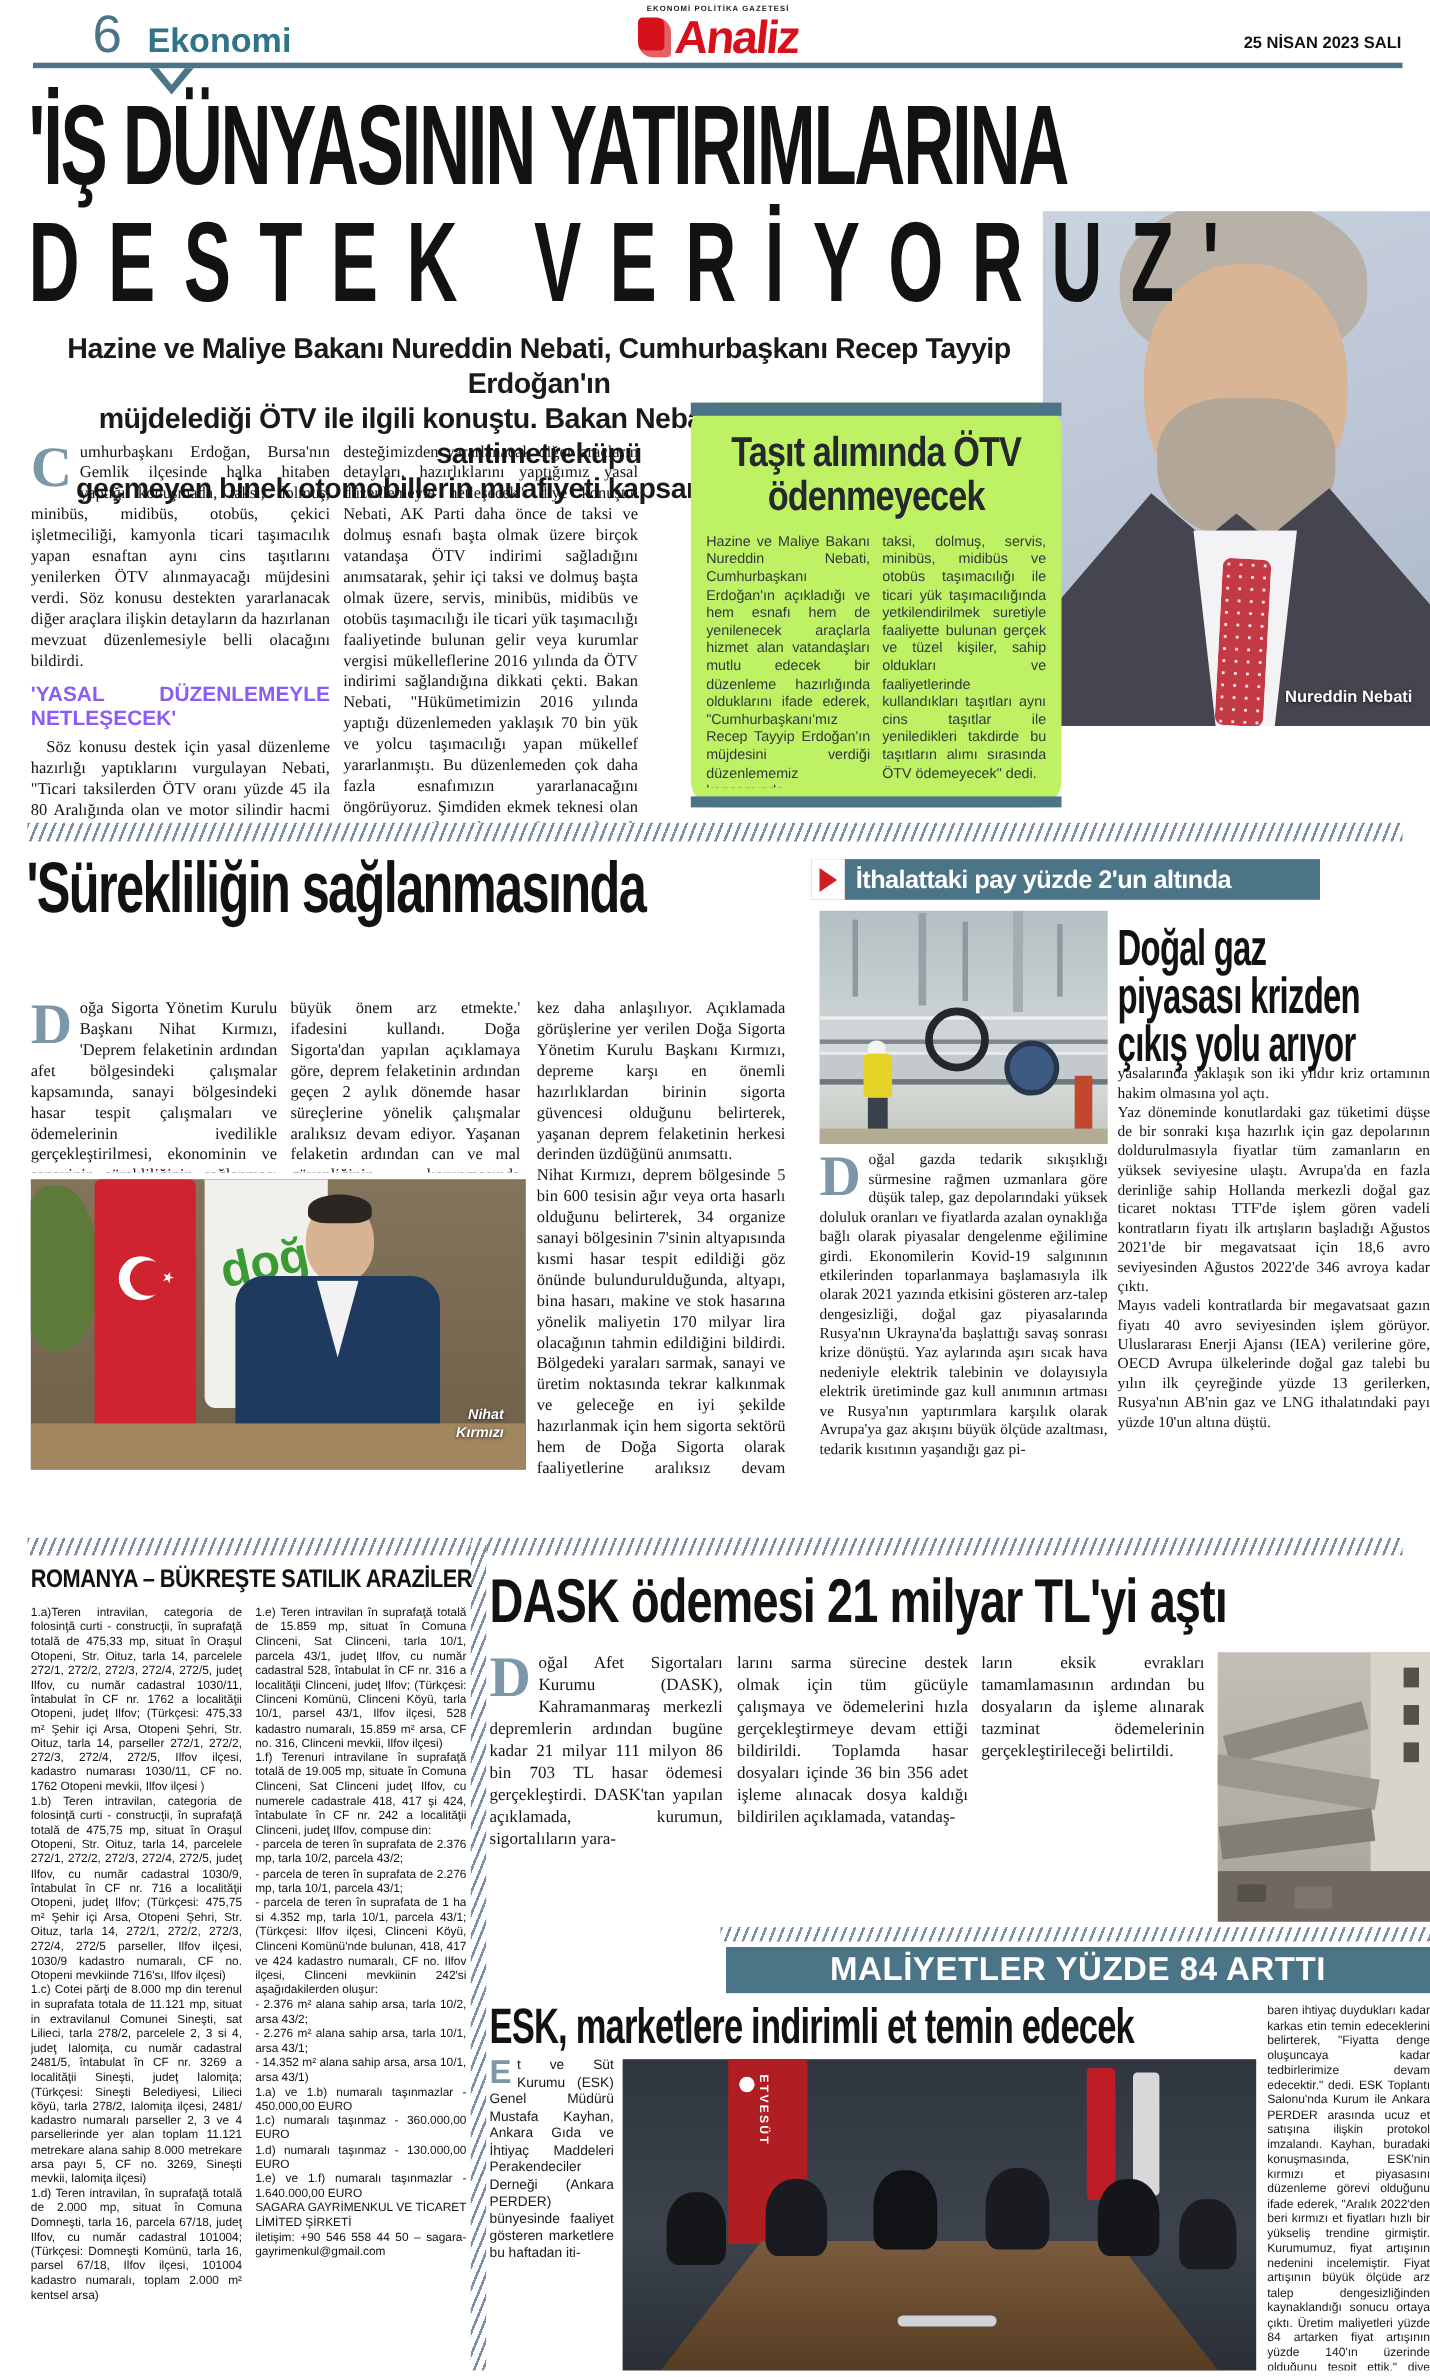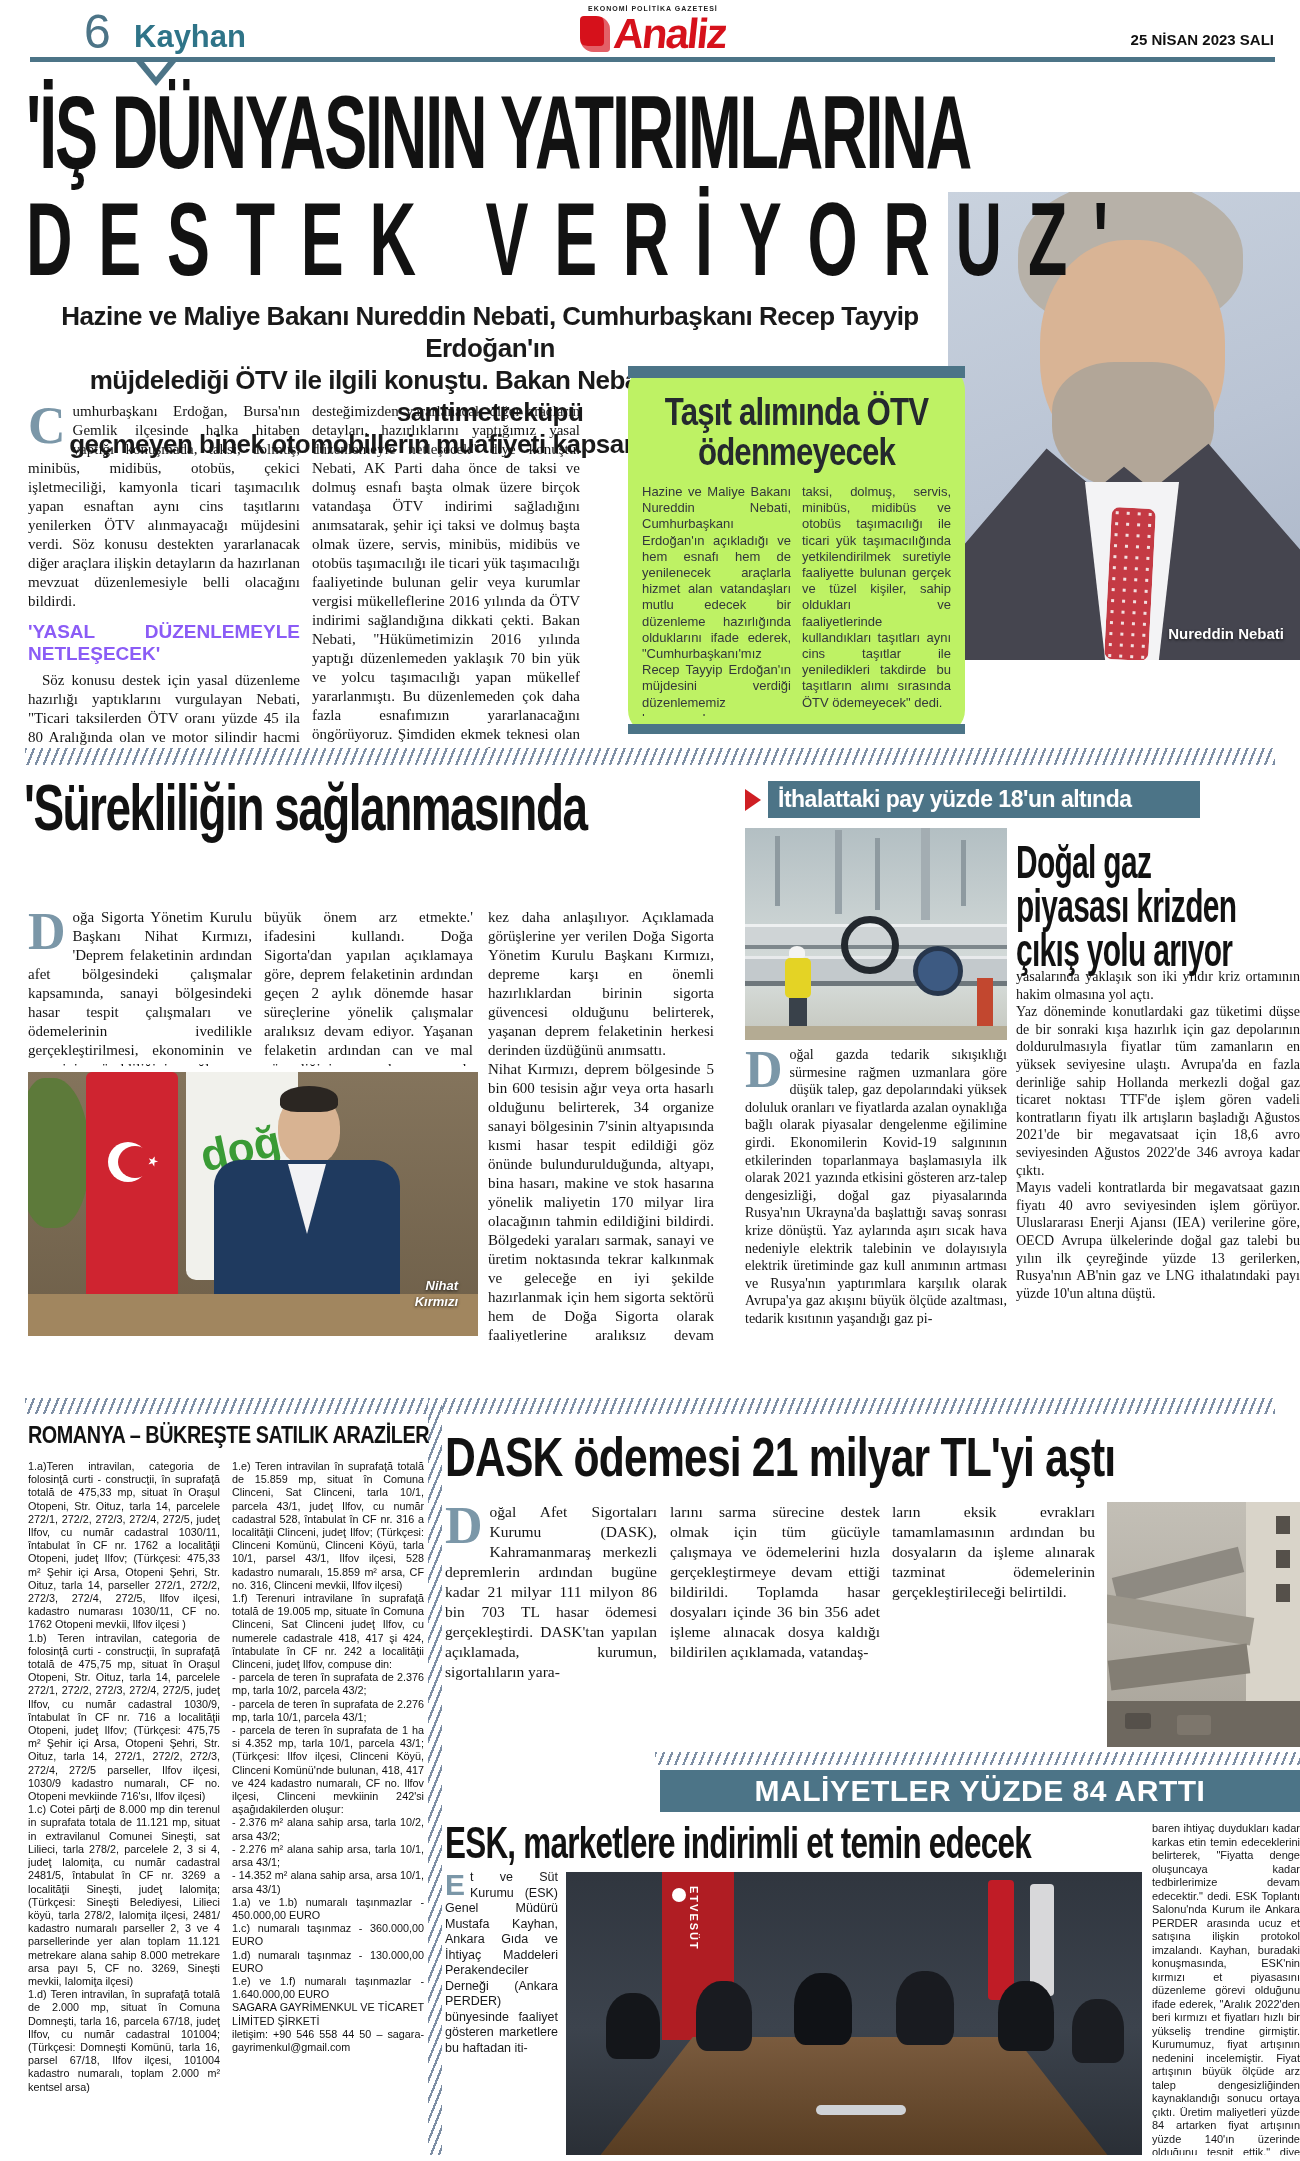--- a/index.html
+++ b/index.html
@@ -19,21 +19,21 @@
            text-shadow:0 1px 3px rgba(0,0,0,.75);text-align:right;}
   .photo{overflow:hidden;}
   .teal{background:#4c7487;}
 </style>
 </head>
 <body>
 
 <div id="page">
 
   <div class="abs" style="left:84px;top:8px;font:400 48px/48px 'Liberation Sans',sans-serif;color:#4c7487;">6</div>
-  <div class="abs" style="left:134px;top:20px;font:600 31px/34px 'Liberation Sans',sans-serif;color:#2f7488;">Kayhan</div>
+  <div class="abs" style="left:134px;top:20px;font:600 31px/34px 'Liberation Sans',sans-serif;color:#2f7488;">Ekonomi</div>
 
   <div class="abs" style="left:548px;top:4px;width:210px;text-align:center;">
     <div style="font:700 7px/9px 'Liberation Sans',sans-serif;color:#222;letter-spacing:1px;margin-left:40px;text-align:left;">EKONOMİ POLİTİKA GAZETESİ</div>
     <div style="display:flex;align-items:center;justify-content:center;gap:4px;">
       <span class="abs" style="position:static;display:inline-block;width:30px;height:36px;background:#d6111b;border-radius:4px 14px 4px 14px;box-shadow:inset -6px -6px 0 #ffffff55;"></span>
       <span style="font:700 42px/42px 'Liberation Sans',sans-serif;color:#d6111b;letter-spacing:-2px;transform:skewX(-6deg);display:inline-block;">Analiz</span>
     </div>
   </div>
 
   <div class="abs" style="right:26px;top:32px;font:700 15px/16px 'Liberation Sans',sans-serif;color:#111;">25 NİSAN 2023 SALI</div>
@@ -110,21 +110,21 @@
     <div class="abs" style="right:152px;top:92px;width:38px;height:70px;background:#f2f2f4;clip-path:polygon(0 0,100% 0,50% 100%);"></div>
     <div class="abs" style="left:0;bottom:0;width:100%;height:42px;background:#a1865f;"></div>
     <div class="caption pre" style="right:20px;bottom:26px;font-size:13px;font-style:italic;">Nihat
 Kırmızı</div>
   </div>
 
   <div class="abs teal" style="left:738px;top:781px;width:462px;height:37px;display:flex;align-items:center;">
     <span style="width:30px;height:37px;background:#ffffff;display:flex;align-items:center;justify-content:center;">
       <span style="width:0;height:0;border-left:16px solid #cf1f24;border-top:11px solid transparent;border-bottom:11px solid transparent;"></span>
     </span>
-    <span style="color:#fff;font:700 23px/23px 'Liberation Sans',sans-serif;padding-left:10px;letter-spacing:-0.5px;">İthalattaki pay yüzde 18'un altında</span>
+    <span style="color:#fff;font:700 23px/23px 'Liberation Sans',sans-serif;padding-left:10px;letter-spacing:-0.5px;">İthalattaki pay yüzde 2'un altında</span>
   </div>
 
   <div class="abs photo" style="left:745px;top:828px;width:262px;height:212px;background:linear-gradient(#b3bfc3 0%,#d7dddb 70%,#c4c6bd 100%);">
     <div class="abs" style="left:30px;top:8px;width:5px;height:70px;background:#8e9aa0;"></div>
     <div class="abs" style="left:90px;top:2px;width:7px;height:84px;background:#97a2a8;"></div>
     <div class="abs" style="left:130px;top:10px;width:5px;height:72px;background:#8e9aa0;"></div>
     <div class="abs" style="left:176px;top:0px;width:9px;height:92px;background:#a3adb2;"></div>
     <div class="abs" style="left:216px;top:12px;width:5px;height:66px;background:#8e9aa0;"></div>
     <div class="abs" style="left:0;top:96px;width:100%;height:18px;background:#cfd4d6;border-top:3px solid #eef0f1;border-bottom:4px solid #7e878c;"></div>
     <div class="abs" style="left:0;top:128px;width:100%;height:22px;background:#c3c9cc;border-top:3px solid #e8eaec;border-bottom:5px solid #6e777c;"></div>

